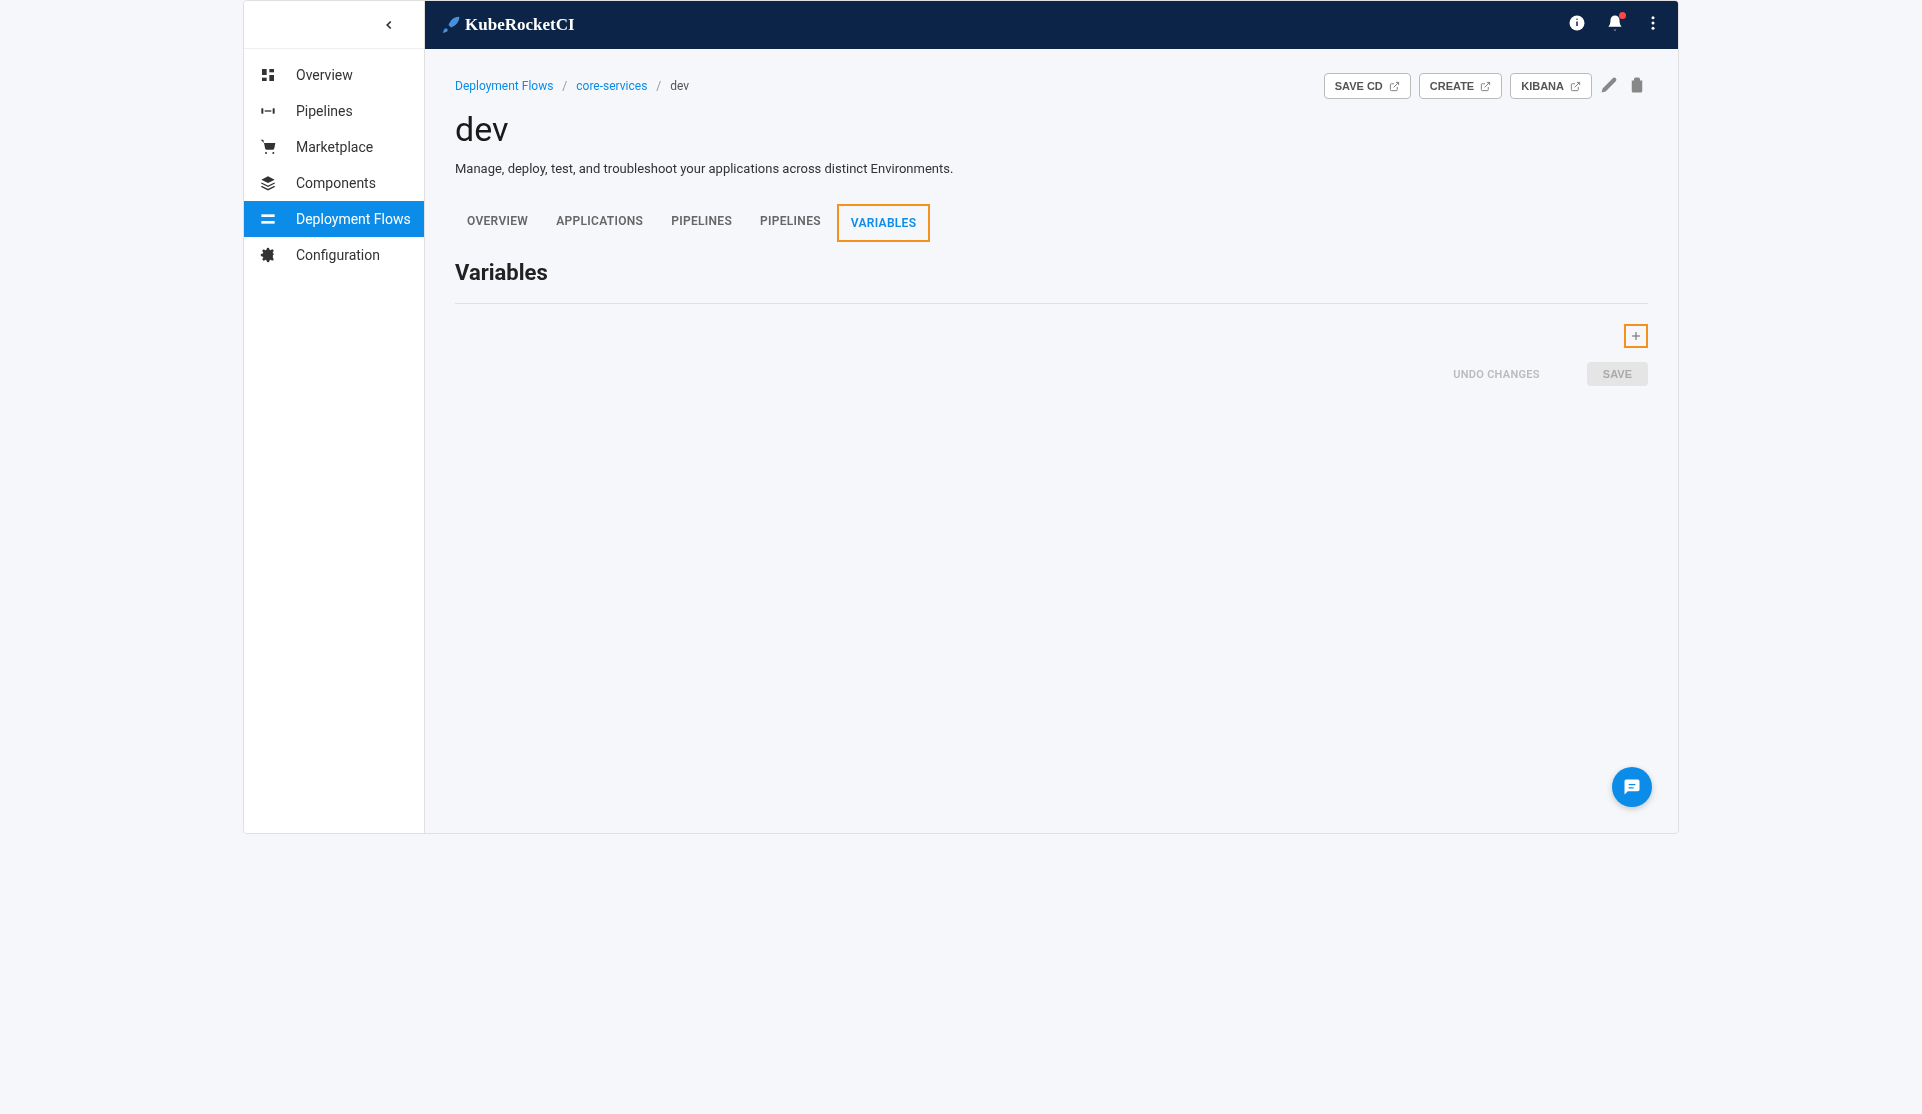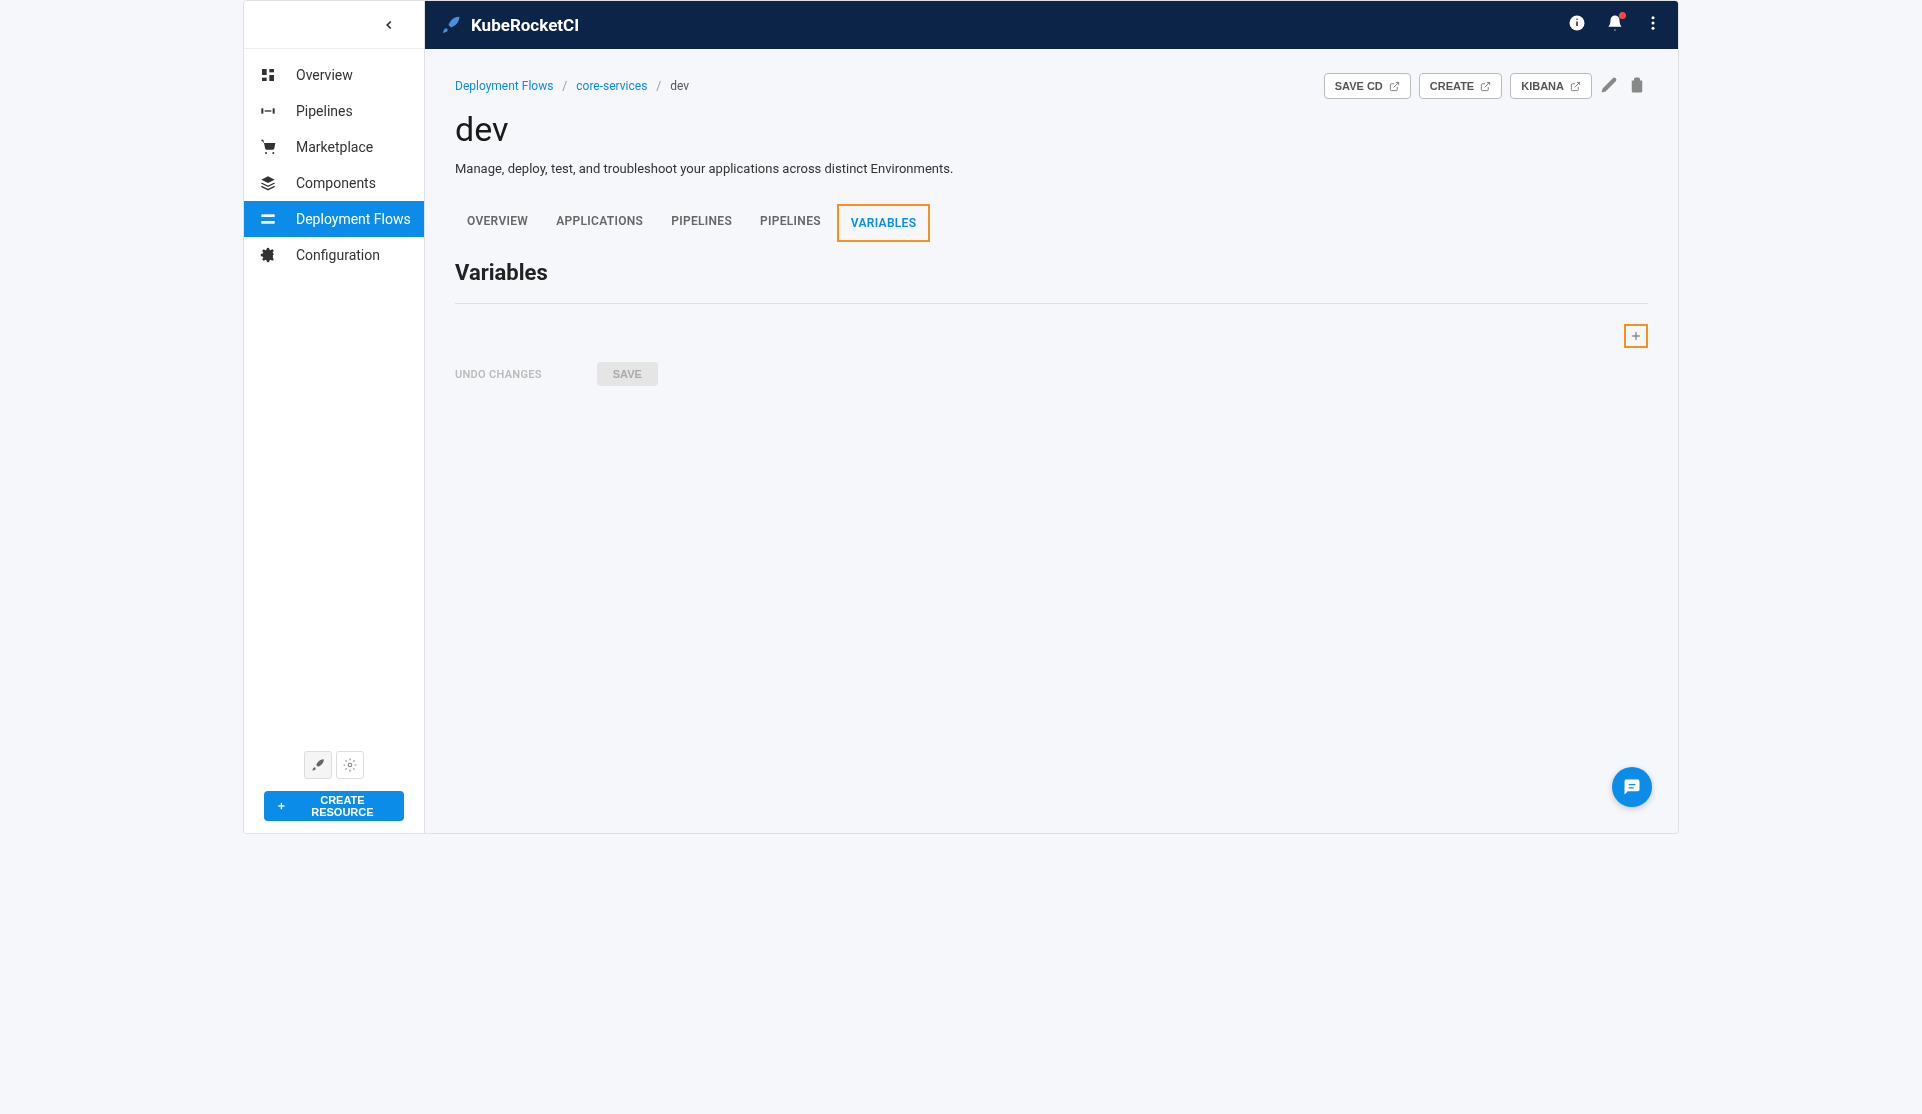--- a/index.html
+++ b/index.html
@@ -1,21 +1,21 @@
 <!DOCTYPE html>
 <html><head>
   <meta charset="utf-8">
   <style>
     * { box-sizing: border-box; margin: 0; padding: 0; }
     body { font-family: -apple-system, BlinkMacSystemFont, "Segoe UI", Roboto, Helvetica, Arial, sans-serif; background: #f5f7fa; width: 1922px; height: 1114px; overflow: hidden; position: relative; }
     
     .app { width: 1436px; height: 834px; position: relative; border: 1px solid #e0e0e0; border-radius: 4px; overflow: hidden; background: #f5f7fa; margin: 0 auto; }
     
     .topbar { position: absolute; left: 181px; top: 0; right: 0; height: 48px; background: #0b2447; display: flex; align-items: center; padding: 0 16px; justify-content: space-between; }
-    .topbar-left { display: flex; align-items: flex-end; gap: 10px; color: #fff; font-weight: 700; font-size: 17px; }
+    .topbar-left { display: flex; align-items: flex-end; gap: 4px; color: #fff; font-weight: 700; font-size: 17px; font-family: Liberation Serif, serif; }
     .topbar-left svg { width: 20px; height: 20px; }
     .topbar-right { display: flex; align-items: center; gap: 20px; color: #fff; }
     .topbar-right svg { width: 18px; height: 18px; fill: #fff; }
     .bell-wrap { position: relative; }
     .badge-dot { position: absolute; top: -2px; right: -2px; width: 7px; height: 7px; background: #ff4747; border-radius: 50%; }
     
     .sidebar { position: absolute; left: 0; top: 0; width: 181px; height: 100%; background: #fff; border-right: 1px solid #e0e0e0; display: flex; flex-direction: column; }
     .sidebar-header { height: 48px; display: flex; align-items: center; justify-content: flex-end; padding-right: 28px; border-bottom: 1px solid #eee; }
     .sidebar-header svg { width: 14px; height: 14px; }
     .sidebar-nav { flex: 1; padding-top: 8px; }
@@ -49,21 +49,21 @@
     .tab { padding: 10px 12px; font-size: 12px; font-weight: 600; color: #666; cursor: pointer; letter-spacing: 0.3px; }
     .tab.active { color: #0c8ce9; border: 2px solid #f5921e; }
     
     .section-title { font-size: 22px; color: #222; margin-bottom: 18px; }
     .divider { border-top: 1px solid #e0e0e0; margin-bottom: 20px; }
     
     .add-row { display: flex; justify-content: flex-end; margin-bottom: 14px; }
     .add-btn { width: 24px; height: 24px; border: 2px solid #f5921e; display: flex; align-items: center; justify-content: center; cursor: pointer; }
     .add-btn svg { width: 14px; height: 14px; stroke: #777; }
     
-    .bottom-actions { display: flex; align-items: center; gap: 12px; }
+    .bottom-actions { display: flex; justify-content: flex-end; align-items: center; gap: 4px; }
     .undo-btn { font-size: 11px; font-weight: 600; color: #bbb; cursor: pointer; letter-spacing: 0.3px; }
     .save-btn { background: #e5e5e5; color: #aaa; border: none; border-radius: 4px; height: 24px; padding: 0 16px; font-size: 11px; font-weight: 600; cursor: pointer; margin-left: 43px; }
     
     .fab { position: absolute; right: 26px; bottom: 26px; width: 40px; height: 40px; background: #0c8ce9; border-radius: 50%; display: flex; align-items: center; justify-content: center; cursor: pointer; box-shadow: 0 2px 6px rgba(0,0,0,0.2); }
     .fab svg { width: 20px; height: 20px; fill: #fff; }
   </style>
 </head>
 <body>
 
 <div class="app">
@@ -115,42 +115,20 @@
           </svg>
         <span>Deployment Flows</span>
       </div>
       <div class="nav-item">
         <svg viewBox="0 0 24 24" fill="#333">
             <circle cx="12" cy="12" r="3" fill="none" stroke="#333" stroke-width="2"></circle>
             <path d="M19.4 15a1.65 1.65 0 0 0 .33 1.82l.06.06a2 2 0 1 1-2.83 2.83l-.06-.06a1.65 1.65 0 0 0-1.82-.33 1.65 1.65 0 0 0-1 1.51V21a2 2 0 0 1-4 0v-.09A1.65 1.65 0 0 0 9 19.4a1.65 1.65 0 0 0-1.82.33l-.06.06a2 2 0 1 1-2.83-2.83l.06-.06a1.65 1.65 0 0 0 .33-1.82 1.65 1.65 0 0 0-1.51-1H3a2 2 0 0 1 0-4h.09A1.65 1.65 0 0 0 4.6 9a1.65 1.65 0 0 0-.33-1.82l-.06-.06a2 2 0 1 1 2.83-2.83l.06.06a1.65 1.65 0 0 0 1.82.33H9a1.65 1.65 0 0 0 1-1.51V3a2 2 0 0 1 4 0v.09a1.65 1.65 0 0 0 1 1.51 1.65 1.65 0 0 0 1.82-.33l.06-.06a2 2 0 1 1 2.83 2.83l-.06.06a1.65 1.65 0 0 0-.33 1.82V9c.36.16.66.4.88.7.22.3.35.65.35 1.02s-.13.72-.35 1.02c-.22.3-.52.54-.88.7z"></path>
           </svg>
         <span>Configuration</span>
       </div>
-    </div>
-    <div class="sidebar-footer">
-      <div class="footer-icons">
-        <div class="footer-icon-box">
-          <svg viewBox="0 0 24 24" fill="#666">
-              <path d="M4.5 16.5c-1.5 1.26-2 5-2 5s3.74-.5 5-2c.71-.84.7-2.13-.09-2.91a2.18 2.18 0 0 0-2.91-.09zM12 15l-3-3a22 22 0 0 1 2-3.95A12.88 12.88 0 0 1 22 2c0 2.72-.78 7.5-6 11a22.35 22.35 0 0 1-4 2z"></path>
-            </svg>
-        </div>
-        <div class="footer-icon-box light">
-          <svg viewBox="0 0 24 24" fill="none" stroke="#888" stroke-width="2">
-              <circle cx="12" cy="12" r="3"></circle>
-              <path d="M12 1v3M12 20v3M4.22 4.22l2.12 2.12M17.66 17.66l2.12 2.12M1 12h3M20 12h3M4.22 19.78l2.12-2.12M17.66 6.34l2.12-2.12"></path>
-            </svg>
-        </div>
-      </div>
-      <button class="create-btn">
-        <svg viewBox="0 0 24 24" fill="none" stroke="#fff" stroke-width="3">
-            <line x1="12" y1="5" x2="12" y2="19"></line>
-            <line x1="5" y1="12" x2="19" y2="12"></line>
-          </svg>
-        <span>CREATE RESOURCE</span>
-      </button>
     </div>
   </div>
 
   <div class="topbar">
     <div class="topbar-left">
       <svg viewBox="0 0 24 24" fill="#4a90d9">
           <path d="M4.5 16.5c-1.5 1.26-2 5-2 5s3.74-.5 5-2c.71-.84.7-2.13-.09-2.91a2.18 2.18 0 0 0-2.91-.09zM12 15l-3-3a22 22 0 0 1 2-3.95A12.88 12.88 0 0 1 22 2c0 2.72-.78 7.5-6 11a22.35 22.35 0 0 1-4 2z"></path>
         </svg>
       <span>KubeRocketCI</span>
     </div>

